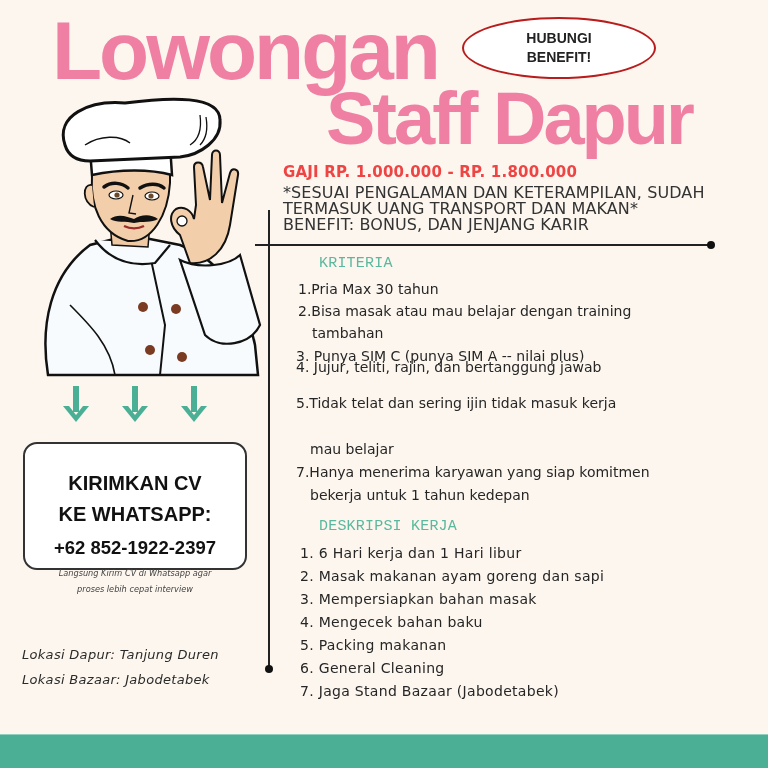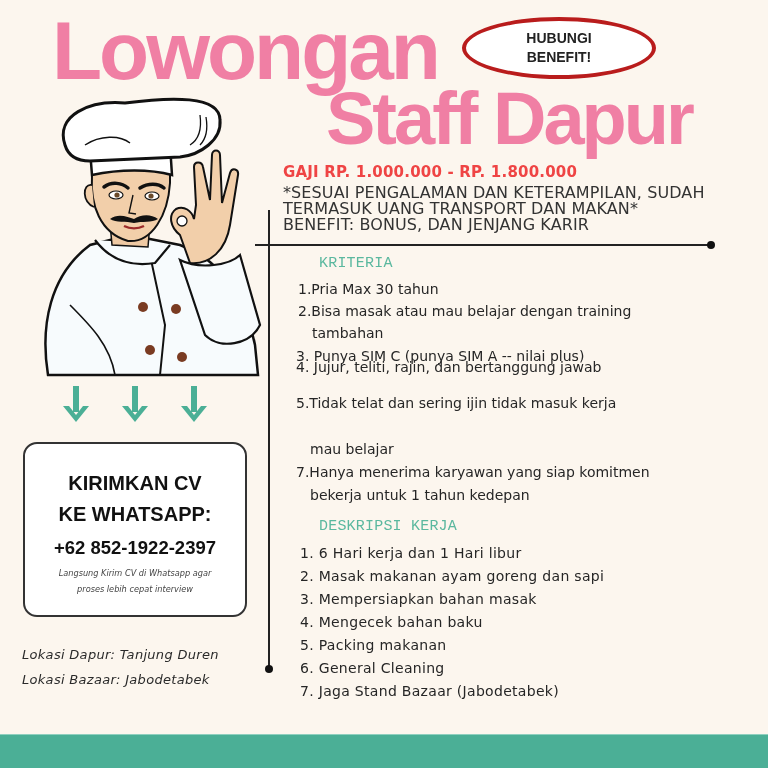--- a/index.html
+++ b/index.html
@@ -20,21 +20,21 @@
     letter-spacing: -3px;
     white-space: nowrap;
     line-height: 1;
   }
   .title-1 { left: 52px; top: 10px; font-size: 82px; }
   .title-2 { left: 326px; top: 82px; font-size: 74px; letter-spacing: -3px; }
 
   
   .cta {
     left: 462px; top: 17px; width: 194px; height: 62px;
-    border: 4px solid #b91c1c; border-radius: 50%;
+    border: 2px solid #b91c1c; border-radius: 50%;
     background: #fff;
     display: flex; flex-direction: column; align-items: center; justify-content: center;
     font-family: "Liberation Sans", sans-serif;
     font-weight: 700; font-size: 14px; line-height: 19px; color: #222;
     text-align: center; cursor: pointer;
   }
 
   
   .salary { left: 283px; top: 163px; width: 470px; }
   .salary .gaji {
@@ -67,21 +67,21 @@
   .deskripsi { left: 300px; top: 542px; width: 400px; height: 170px; letter-spacing: 0.3px; }
 
   
   .chef { left: 30px; top: 95px; width: 240px; height: 285px; }
 
   
   .arrow { top: 384px; width: 30px; height: 42px; }
 
   
   .wa-card {
-    left: 23px; top: 442px; width: 224px; height: 175px;
+    left: 23px; top: 442px; width: 224px; height: 128px;
     background: #fff; border: 2px solid #333; border-radius: 14px;
     text-align: center;
   }
   .wa-card .wa-title {
     margin-top: 24px;
     font-family: "Liberation Sans", sans-serif; font-weight: 700; font-size: 20px; line-height: 31px; color: #111;
   }
   .wa-card .wa-phone {
     margin-top: 7px;
     font-family: "Liberation Sans", sans-serif; font-weight: 700; font-size: 18.5px; color: #111;

